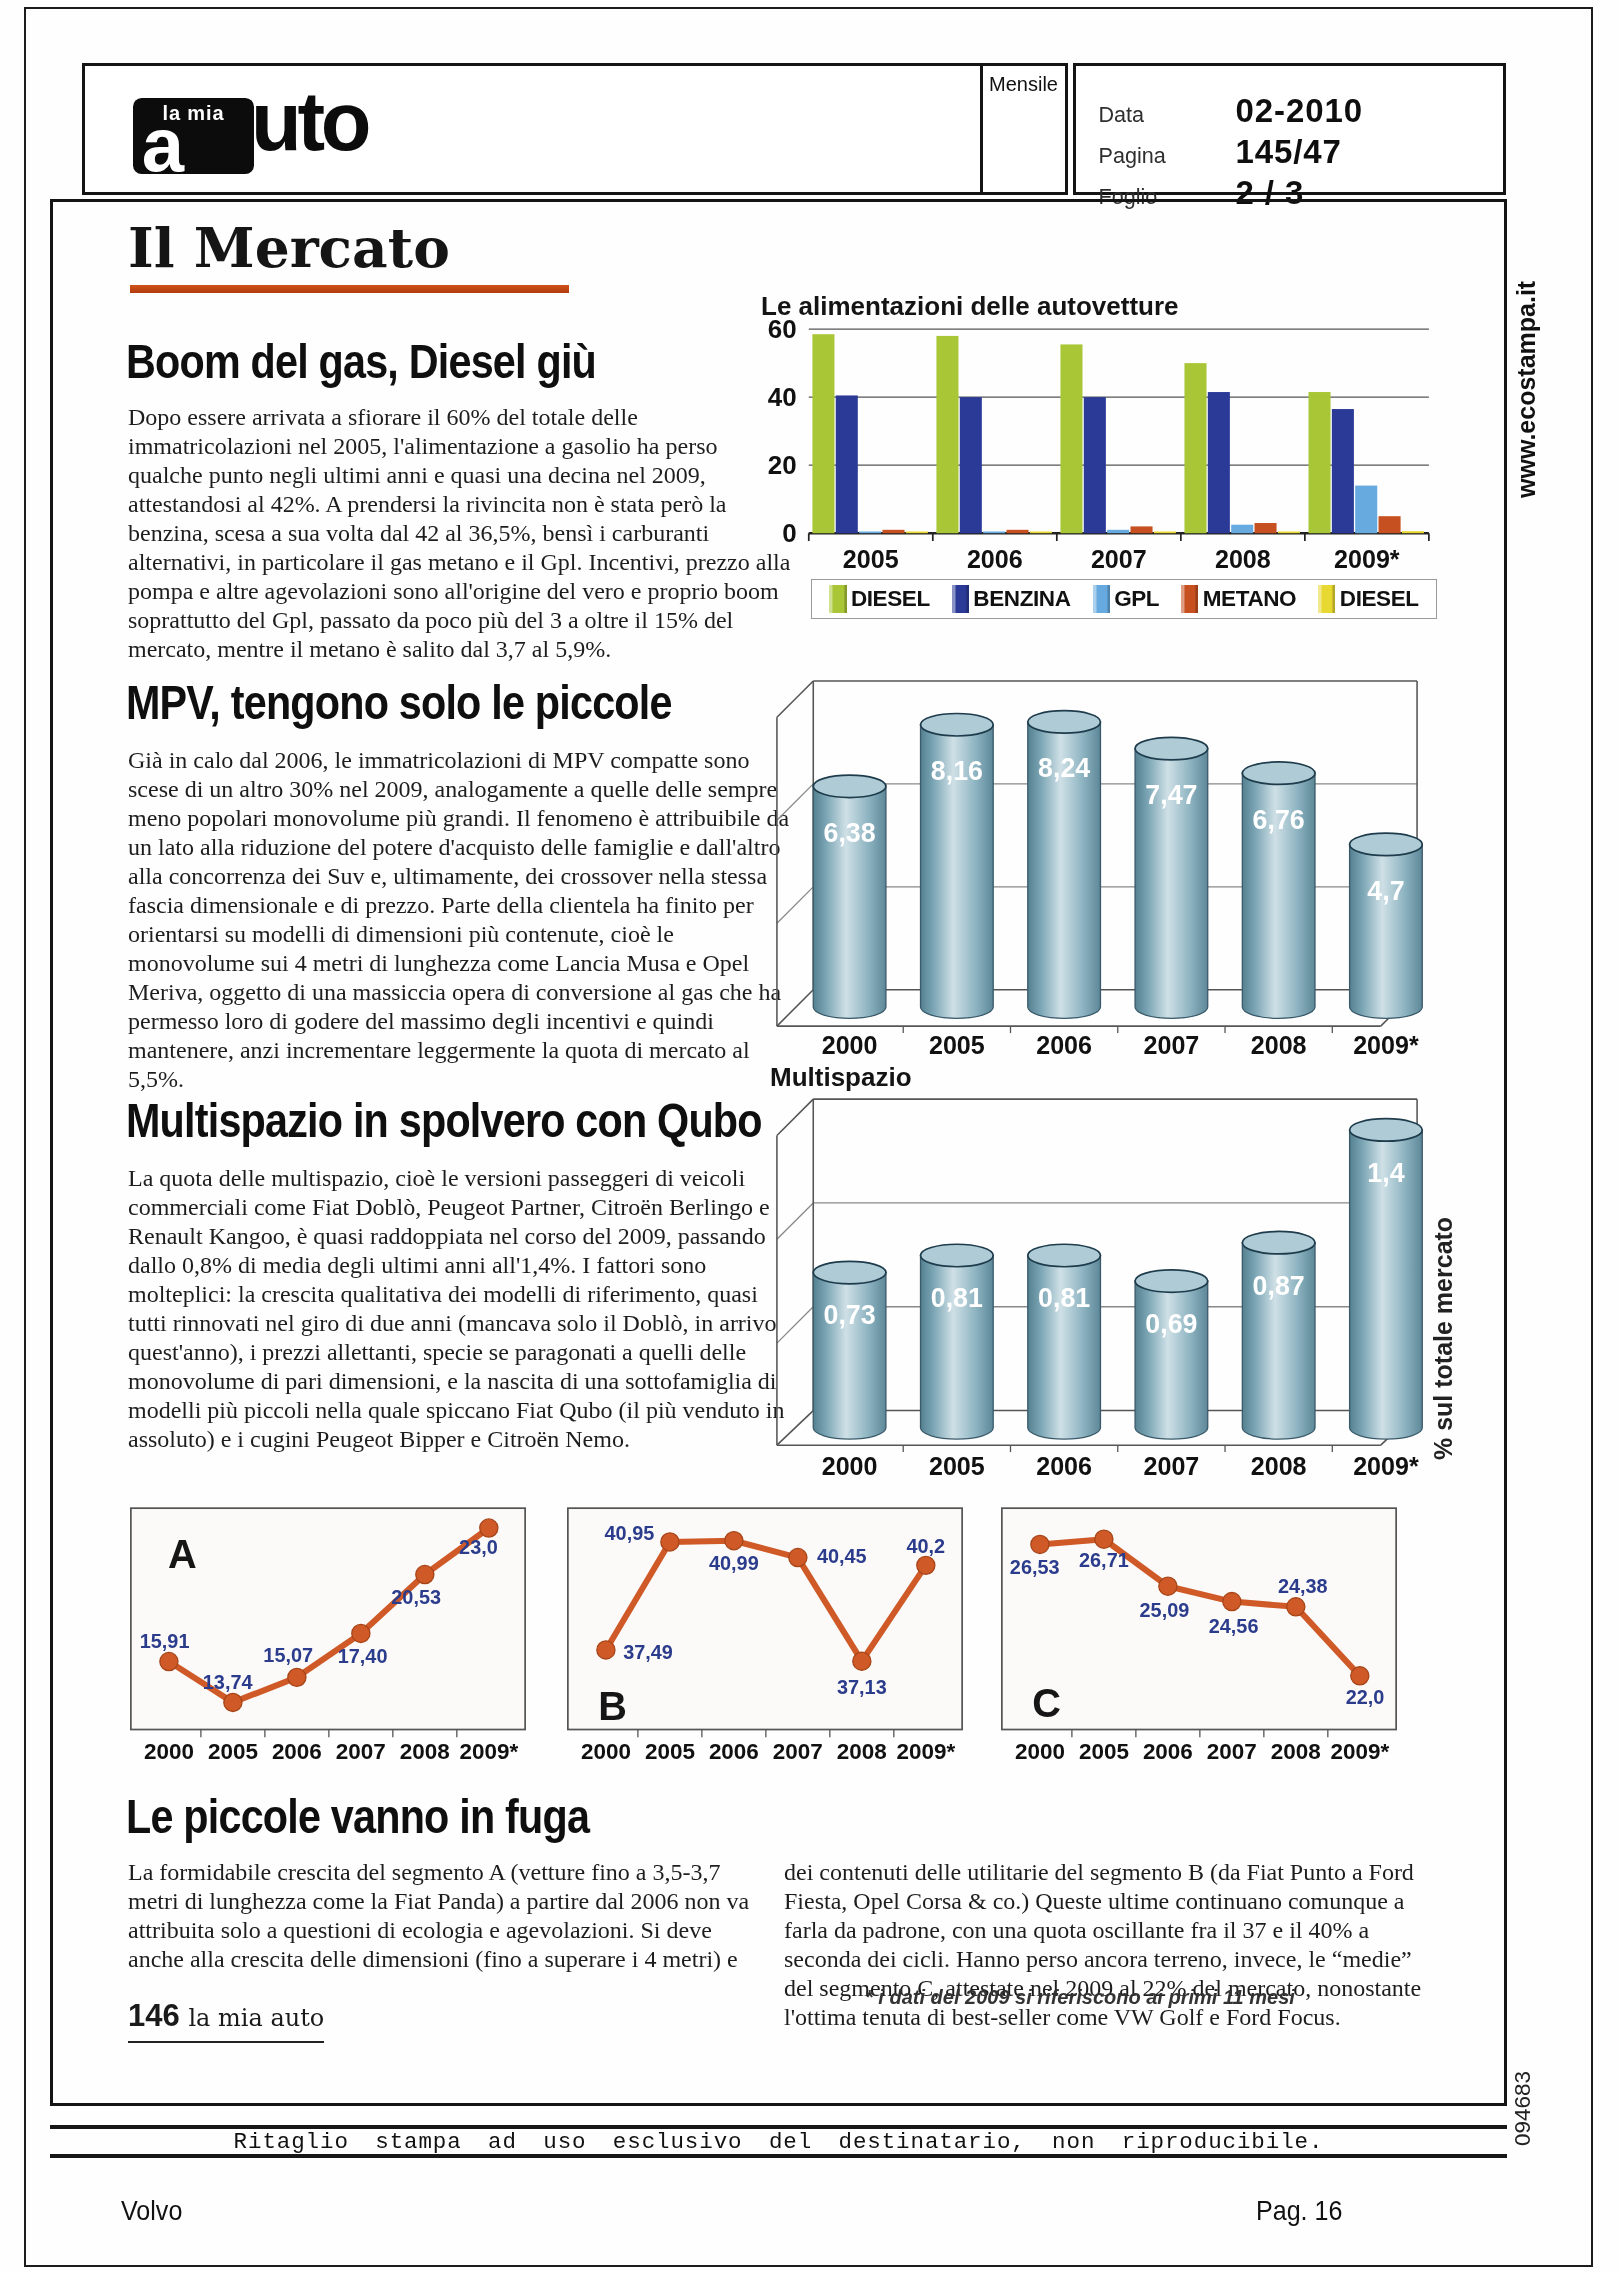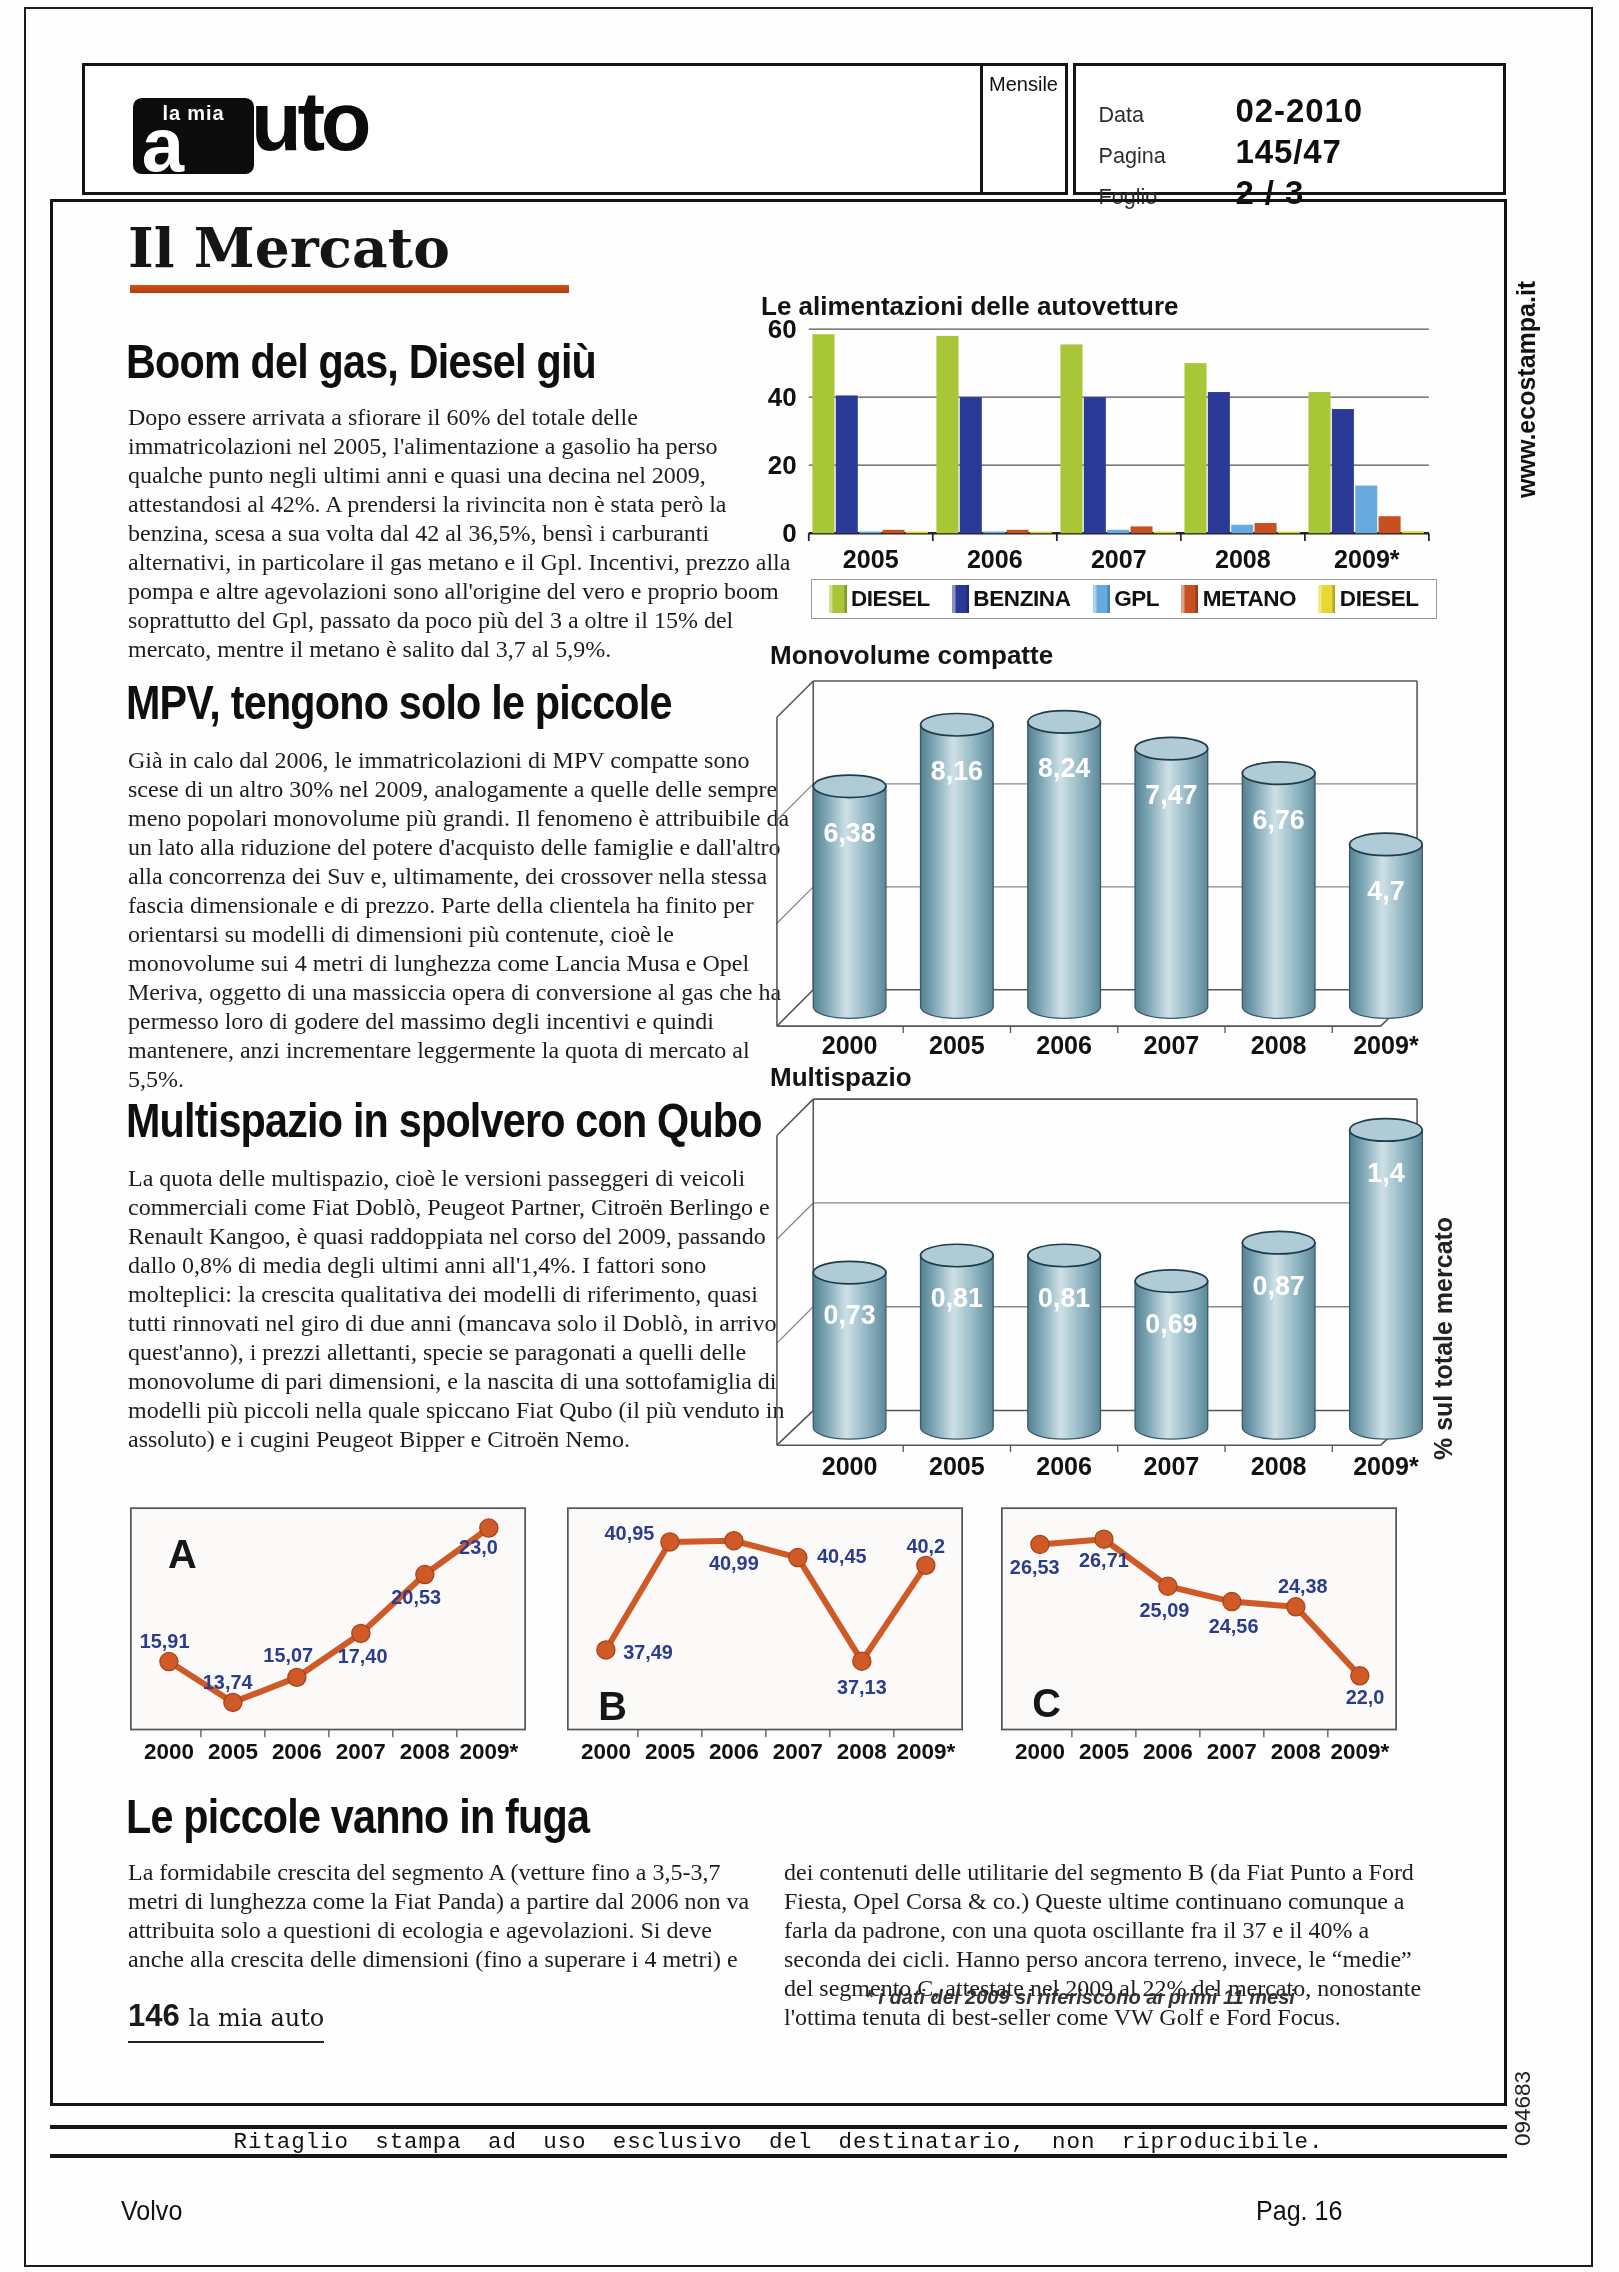--- a/index.html
+++ b/index.html
@@ -154,21 +154,20 @@
       </div>
       <div class="leg-item">
         <span class="swatch" style="background-color: rgb(232, 216, 50);"></span>
         <span class="leg-label">DIESEL</span>
       </div>
     </div>
 
   <div class="abs art-title" style="left:126px;top:675px;">MPV, tengono solo le piccole</div>
   <div class="abs art-body" style="left:128px;top:746px;width:670px;">Già in calo dal 2006, le immatricolazioni di MPV compatte sono scese di un altro 30% nel 2009, analogamente a quelle delle sempre meno popolari monovolume più grandi. Il fenomeno è attribuibile da un lato alla riduzione del potere d'acquisto delle famiglie e dall'altro alla concorrenza dei Suv e, ultimamente, dei crossover nella stessa fascia dimensionale e di prezzo. Parte della clientela ha finito per orientarsi su modelli di dimensioni più contenute, cioè le monovolume sui 4 metri di lunghezza come Lancia Musa e Opel Meriva, oggetto di una massiccia opera di conversione al gas che ha permesso loro di godere del massimo degli incentivi e quindi mantenere, anzi incrementare leggermente la quota di mercato al 5,5%.</div>
 
-  <div class="abs chart-title" style="left:770px;top:640px;width:654px;">Monovolume compatte</div>
   <div id="c2-plot" class="abs" style="left:770px;top:668px;width:654px;height:391px;"><svg viewBox="0 0 756 452" width="654" height="391">
         <defs>
           <linearGradient id="c2-plotg" x1="0" y1="0" x2="1" y2="0">
             <stop offset="0%" stop-color="#54808f"></stop>
             <stop offset="18%" stop-color="#7ca6b5"></stop>
             <stop offset="45%" stop-color="#cfe0e6"></stop>
             <stop offset="75%" stop-color="#8fb5c2"></stop>
             <stop offset="100%" stop-color="#5d8798"></stop>
           </linearGradient>
         </defs>

